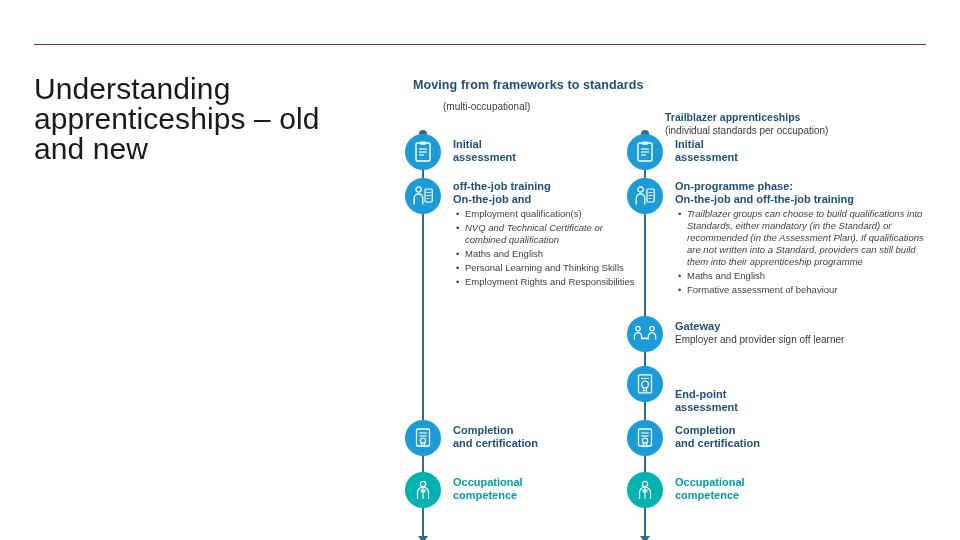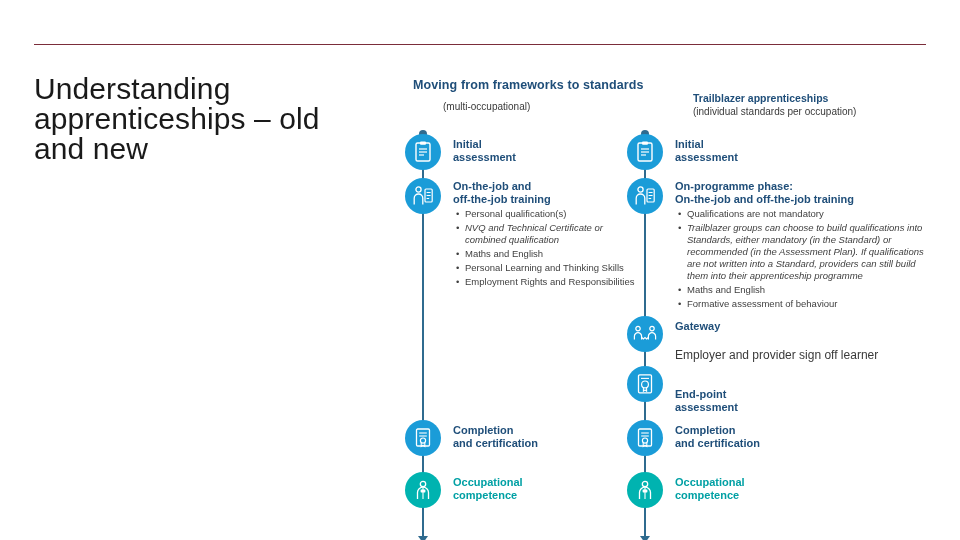--- a/index.html
+++ b/index.html
@@ -142,25 +142,24 @@
     left: 58px;
   }
   .node-title {
     font-size: 11px;
     font-weight: bold;
     color: #1f4e79;
     line-height: 13px;
   }
   .node-title.teal { color: #00a0a4; }
   .node-sub {
-    font-size: 12px;
+    font-size: 10px;
     color: #3a3a3a;
     line-height: 13px;
     font-weight: normal;
-    margin-top: 16px;
   }
 
   ul.bullets {
     margin: 2px 0 0 0;
     padding: 0 0 0 12px;
     list-style: none;
   }
   ul.bullets > li {
     font-size: 9.5px;
     line-height: 12px;
@@ -221,24 +220,24 @@
       <svg class="gi" width="22" height="22" viewBox="0 0 22 22" aria-hidden="true">
         <circle cx="6.5" cy="4.5" r="2.6" fill="none" stroke="#fff" stroke-width="1.3"></circle>
         <path d="M2.2 19.5v-6.2a4.3 4.3 0 0 1 8.6 0v6.2" fill="none" stroke="#fff" stroke-width="1.3"></path>
         <rect x="13" y="4" width="7.2" height="13" rx="1" fill="none" stroke="#fff" stroke-width="1.2"></rect>
         <line x1="14.6" y1="7.5" x2="18.6" y2="7.5" stroke="#fff" stroke-width="1"></line>
         <line x1="14.6" y1="10.5" x2="18.6" y2="10.5" stroke="#fff" stroke-width="1"></line>
         <line x1="14.6" y1="13.5" x2="17.2" y2="13.5" stroke="#fff" stroke-width="1"></line>
       </svg>
     </div>
     <div class="node-text" style="top:2px;width:190px;">
+      <div class="node-title">off-the-job training</div>
       <div class="node-title">On-the-job and</div>
-      <div class="node-title">off-the-job training</div>
       <ul class="bullets">
-        <li>Personal qualification(s)</li>
+        <li>Employment qualification(s)</li>
         <li class="ital">NVQ and Technical Certificate or combined qualification</li>
         <li>Maths and English</li>
         <li>Personal Learning and Thinking Skills</li>
         <li>Employment Rights and Responsibilities</li>
       </ul>
     </div>
   </div>
 
   <div class="node" style="left:0px;top:348px;width:250px;">
     <div class="circle">
@@ -270,21 +269,21 @@
       <div class="node-title teal">competence</div>
     </div>
   </div>
 
   <div class="col col-right">
     <div class="spine spine-right" style="left:27.2px;"></div>
     <div class="spine-dot dot-right" style="left:24px;"></div>
     <div class="spine-arrow arrow-right" style="left:23px;"></div>
   </div>
 
-  <div class="col-head right" style="left:270px;top:20px;margin-left:28px;">
+  <div class="col-head right" style="left:270px;top:39px;">
     <div class="h">Trailblazer apprenticeships</div>
     <div class="sub">(individual standards per occupation)</div>
   </div>
 
   <div class="node" style="left:222px;top:62px;width:318px;">
     <div class="circle">
       <svg class="gi" width="20" height="22" viewBox="0 0 20 22" aria-hidden="true">
         <rect x="3" y="2" width="14" height="18" rx="1.5" fill="none" stroke="#fff" stroke-width="1.4"></rect>
         <rect x="7" y="0.5" width="6" height="3.2" rx="1" fill="#fff"></rect>
         <line x1="6" y1="8" x2="14" y2="8" stroke="#fff" stroke-width="1.2"></line>
@@ -306,21 +305,20 @@
         <rect x="13" y="4" width="7.2" height="13" rx="1" fill="none" stroke="#fff" stroke-width="1.2"></rect>
         <line x1="14.6" y1="7.5" x2="18.6" y2="7.5" stroke="#fff" stroke-width="1"></line>
         <line x1="14.6" y1="10.5" x2="18.6" y2="10.5" stroke="#fff" stroke-width="1"></line>
         <line x1="14.6" y1="13.5" x2="17.2" y2="13.5" stroke="#fff" stroke-width="1"></line>
       </svg>
     </div>
     <div class="node-text" style="top:2px;width:262px;">
       <div class="node-title">On-programme phase:</div>
       <div class="node-title">On-the-job and off-the-job training</div>
       <ul class="bullets">
-        <li>Qualifications are not mandatory</li>
         <li class="ital">Trailblazer groups can choose to build qualifications into Standards, either mandatory (in the Standard) or recommended (in the Assessment Plan). If qualifications are not written into a Standard, providers can still build them into their apprenticeship programme</li>
         <li>Maths and English</li>
         <li>Formative assessment of behaviour</li>
       </ul>
     </div>
   </div>
 
   <div class="node" style="left:222px;top:244px;width:318px;">
     <div class="circle">
       <svg class="gi" width="24" height="20" viewBox="0 0 24 20" aria-hidden="true">

